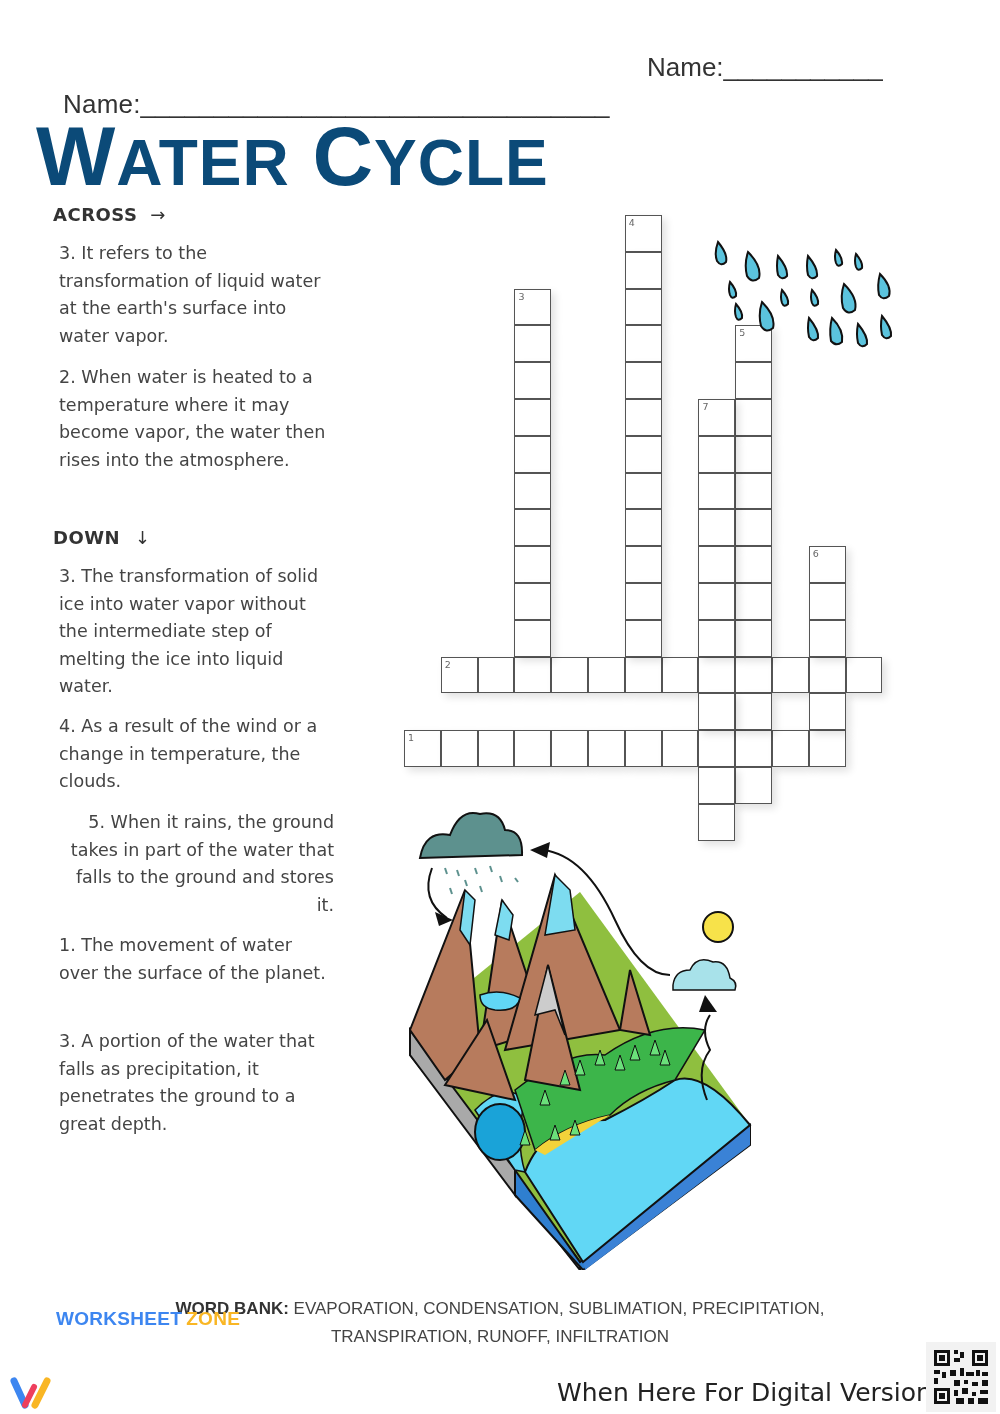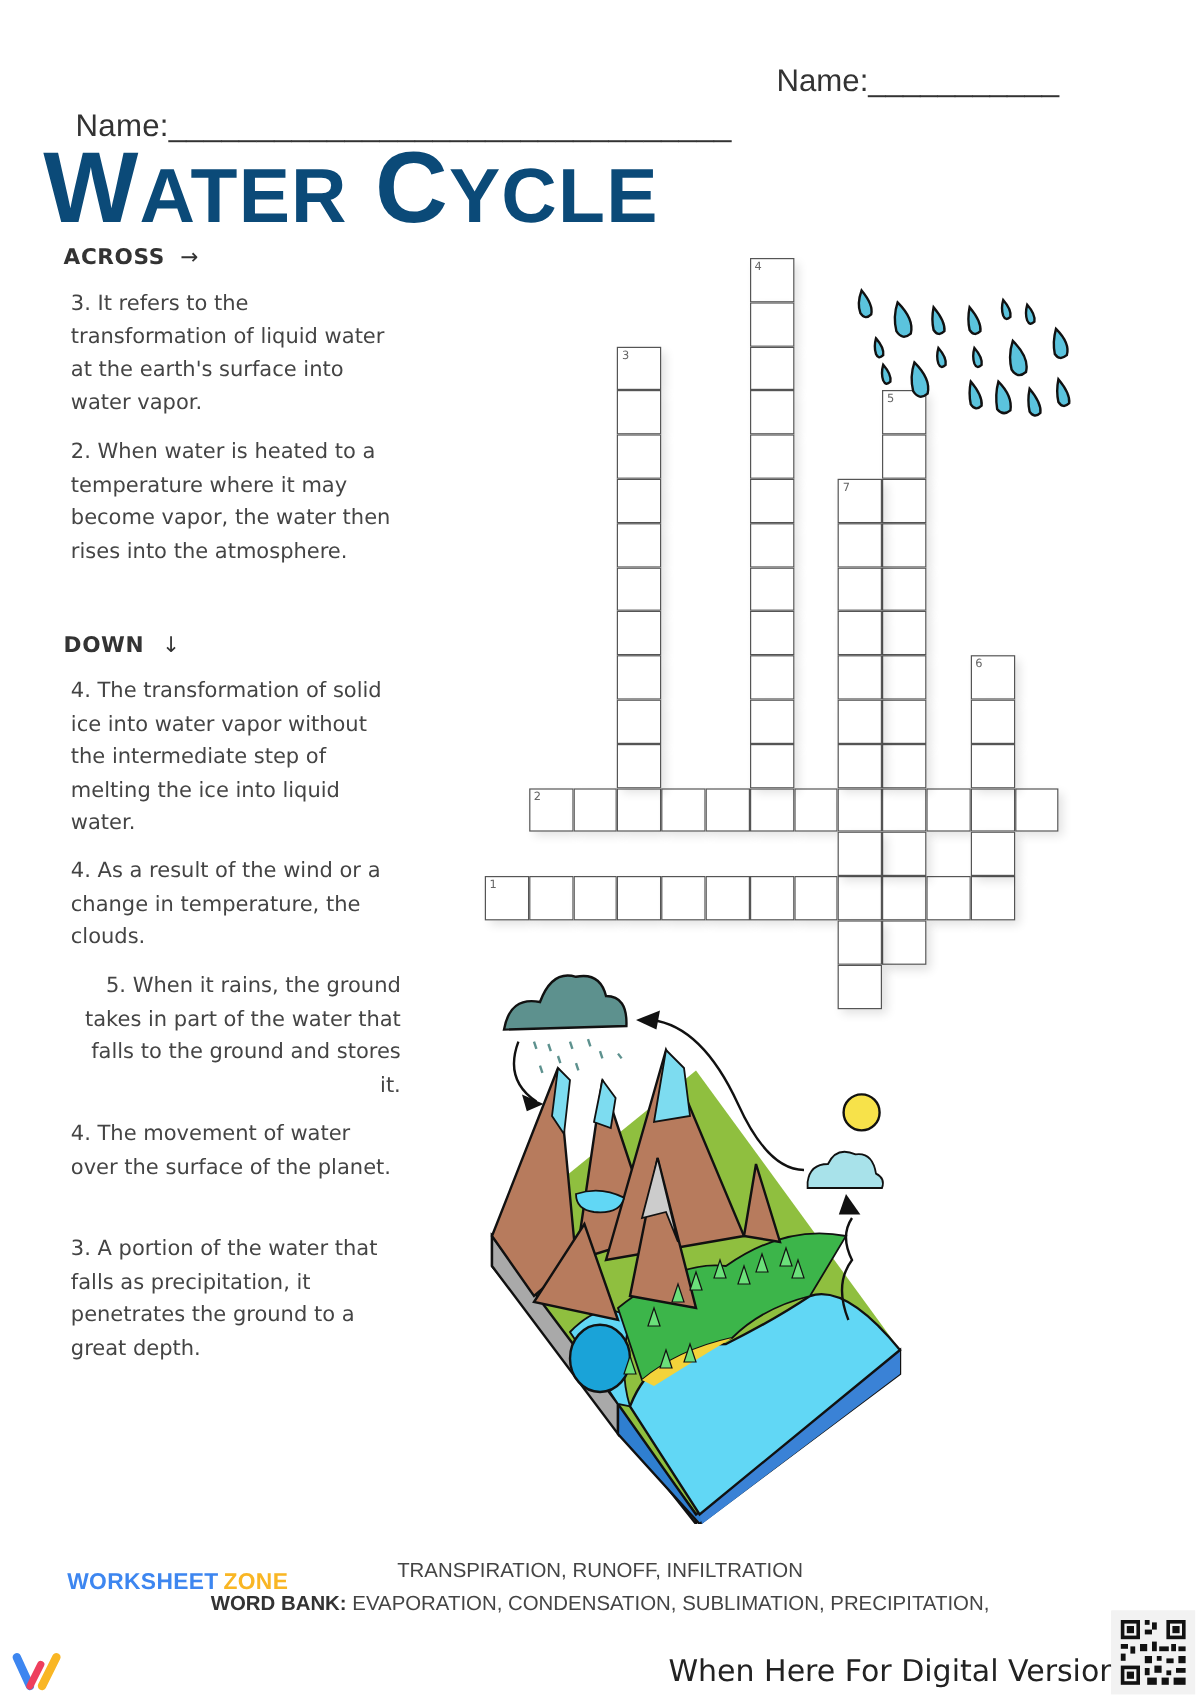--- a/index.html
+++ b/index.html
@@ -35,24 +35,24 @@
   <span>ACROSS</span>
   <span style="font-weight:normal;margin-left:6px;">→</span>
 </div>
 <div class="abs clue" style="top:240px;">3. It refers to the transformation of liquid water at the earth's surface into water vapor.</div>
 <div class="abs clue" style="top:364px;">2. When water is heated to a temperature where it may become vapor, the water then rises into the atmosphere.</div>
 
 <div class="abs section-h" style="top:527px;">
   <span>DOWN</span>
   <span style="font-weight:normal;margin-left:8px;">↓</span>
 </div>
-<div class="abs clue" style="top:563px;">4. The transformation of solid ice into water vapor without the intermediate step of melting the ice into liquid water.</div>
+<div class="abs clue" style="top:563px;">3. The transformation of solid ice into water vapor without the intermediate step of melting the ice into liquid water.</div>
 <div class="abs clue" style="top:713px;">4. As a result of the wind or a change in temperature, the clouds.</div>
 <div class="abs clue" style="top:809px;text-align:right;">5. When it rains, the ground takes in part of the water that falls to the ground and stores it.</div>
-<div class="abs clue" style="top:932px;">4. The movement of water over the surface of the planet.</div>
+<div class="abs clue" style="top:932px;">1. The movement of water over the surface of the planet.</div>
 <div class="abs clue" style="top:1028px;">3. A portion of the water that falls as precipitation, it penetrates the ground to a great depth.</div>
 
 <div id="grid" class="abs" style="left:0;top:0;width:1000px;height:1414px;pointer-events:none;">
     <div class="cell" style="left: 404px; top: 730.2px; pointer-events: auto;">
       <span class="num">1</span>
     </div>
     <div class="cell" style="left: 440.8px; top: 730.2px; pointer-events: auto;"></div>
     <div class="cell" style="left: 477.6px; top: 730.2px; pointer-events: auto;"></div>
     <div class="cell" style="left: 514.4px; top: 730.2px; pointer-events: auto;"></div>
     <div class="cell" style="left: 551.2px; top: 730.2px; pointer-events: auto;"></div>
@@ -220,22 +220,22 @@
       <polygon points="250,240 245,255 255,255"></polygon>
     <polygon points="140,290 135,305 145,305"></polygon>
       <polygon points="150,325 145,340 155,340"></polygon>
       <polygon points="170,320 165,335 175,335"></polygon>
     <polygon points="120,330 115,345 125,345"></polygon>
       <polygon points="260,250 255,265 265,265"></polygon>
   </g>
 </svg>
 
 <div class="abs wordbank">
+  <div><b>WORD BANK:</b> <span>EVAPORATION, CONDENSATION, SUBLIMATION, PRECIPITATION,</span></div>
   <div>TRANSPIRATION, RUNOFF, INFILTRATION</div>
-  <div><b>WORD BANK:</b> <span>EVAPORATION, CONDENSATION, SUBLIMATION, PRECIPITATION,</span></div>
 </div>
 
 <svg class="abs" style="left:9px;top:1375px;" width="44" height="36" viewBox="0 0 44 36">
   <line x1="5" y1="6" x2="16" y2="30" stroke="#3d86f0" stroke-width="7" stroke-linecap="round"></line>
   <line x1="16" y1="30" x2="25" y2="12" stroke="#ee3f5d" stroke-width="6" stroke-linecap="round"></line>
   <line x1="26" y1="30" x2="38" y2="6" stroke="#f9b624" stroke-width="7" stroke-linecap="round"></line>
 </svg>
 <div class="abs logo-text">
   <span style="color:#3d86f0;">WORKSHEET</span><span style="color:#f9b624;margin-left:4px;">ZONE</span>
 </div>

